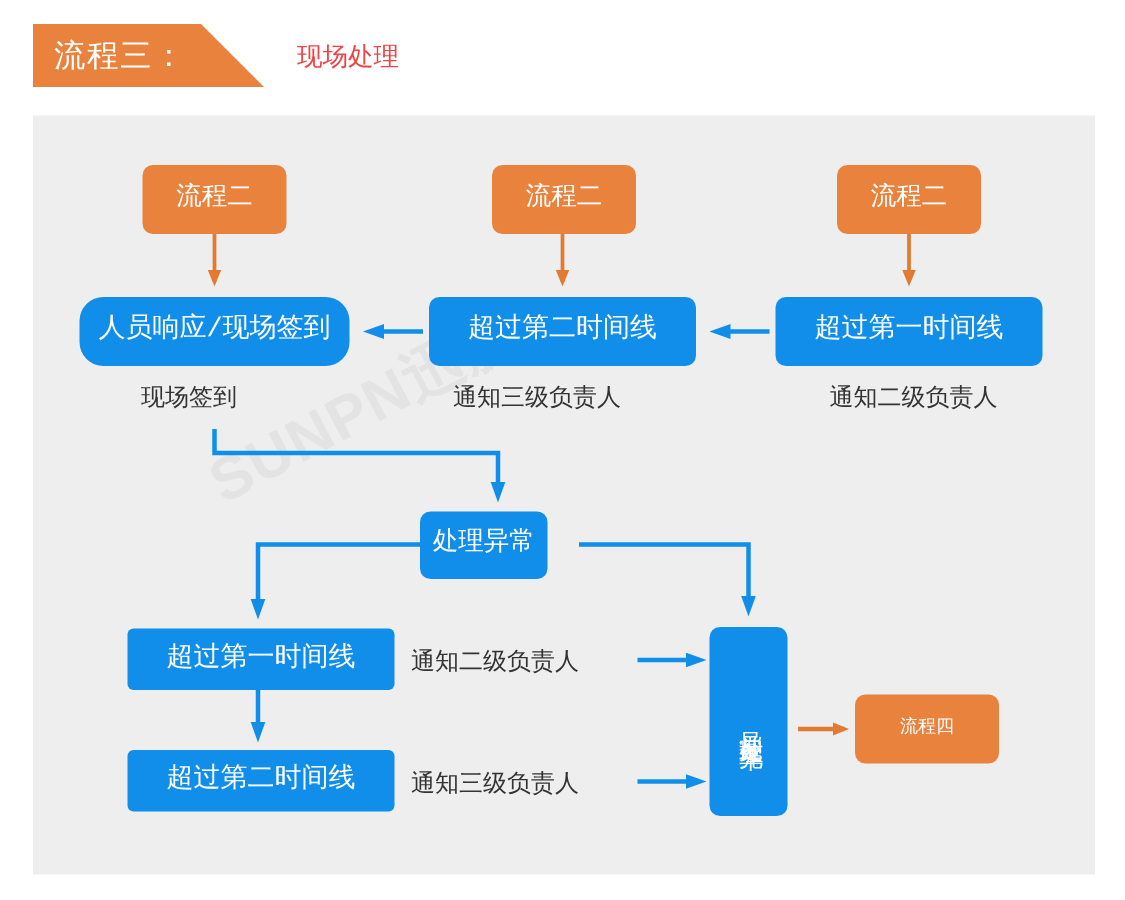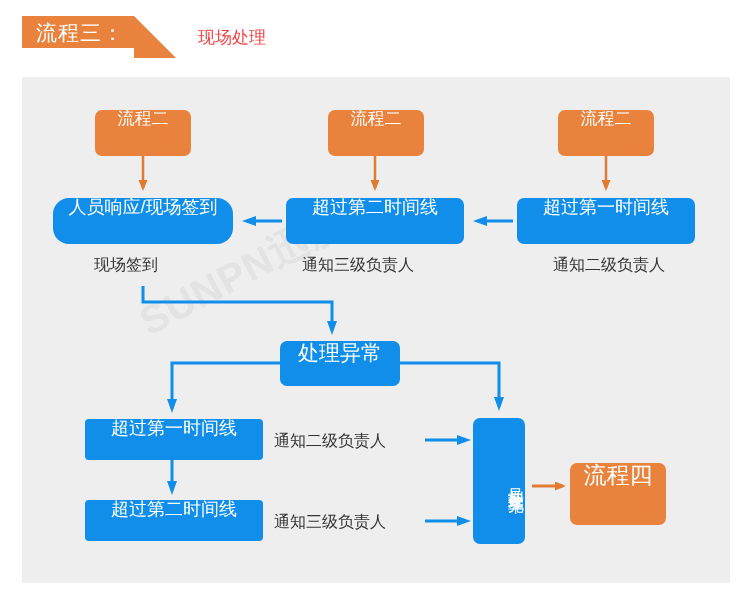--- a/index.html
+++ b/index.html
@@ -25,21 +25,21 @@
     position: absolute;
     left: 22px;
     top: 16px;
     height: 42px;
     display: flex;
     align-items: stretch;
   }
   .header-tag {
     position: relative;
     background: #E8823C;
-    height: 32px;
+    height: 42px;
     padding: 0 10px 0 14px;
     display: flex;
     align-items: center;
     box-sizing: border-box;
   }
   .header-tag-text {
     color: #ffffff;
     font-size: 21px;
     letter-spacing: 1px;
     line-height: 1;
@@ -85,25 +85,27 @@
     letter-spacing: 1px;
     white-space: nowrap;
     pointer-events: none;
     user-select: none;
   }
 
   
   .node {
     position: absolute;
     display: flex;
+    align-items: center;
     justify-content: center;
     box-sizing: border-box;
     color: #ffffff;
     text-align: center;
     line-height: 1.1;
+    font-family: Liberation Mono, monospace;
   }
   .node.orange { background: #E8823C; border-radius: 7px; }
   .node.blue   { background: #108EE9; border-radius: 7px; }
   .node.blue-sq{ background: #108EE9; border-radius: 4px; }
   .node.vertical {
     writing-mode: vertical-rl;
     text-orientation: upright;
     letter-spacing: 2px;
   }
 
@@ -215,35 +217,35 @@
     <span>超过第二时间线</span>
   </div>
   <div class="node blue" style="left:517px; top:198px; width:178px; height:46px; font-size:18px;">
     <span>超过第一时间线</span>
   </div>
 
   <div class="caption" style="left:94px; top:255px;">现场签到</div>
   <div class="caption" style="left:302px; top:255px;">通知三级负责人</div>
   <div class="caption" style="left:553px; top:255px;">通知二级负责人</div>
 
-  <div class="node blue" style="left:280px; top:341px; width:120px; height:45px; font-size:21px;">
+  <div class="node blue" style="left:280px; top:341px; width:85px; height:45px; font-size:17px;">
     <span>处理异常</span>
   </div>
 
   <div class="node blue-sq" style="left:85px; top:419px; width:178px; height:41px; font-size:18px;">
     <span>超过第一时间线</span>
   </div>
   <div class="node blue-sq" style="left:85px; top:500px; width:178px; height:41px; font-size:18px;">
     <span>超过第二时间线</span>
   </div>
 
   <div class="caption" style="left:274px; top:431px;">通知二级负责人</div>
   <div class="caption" style="left:274px; top:512px;">通知三级负责人</div>
 
   <div class="node blue vertical" style="left:473px; top:418px; width:52px; height:126px; font-size:16px;">
     <span>异常处理完毕</span>
   </div>
 
-  <div class="node orange" style="left:570px; top:463px; width:96px; height:62px; font-size:23px;">
+  <div class="node orange" style="left:570px; top:463px; width:96px; height:46px; font-size:12px;">
     <span>流程四</span>
   </div>
 
 </div>
 
 </body></html>

